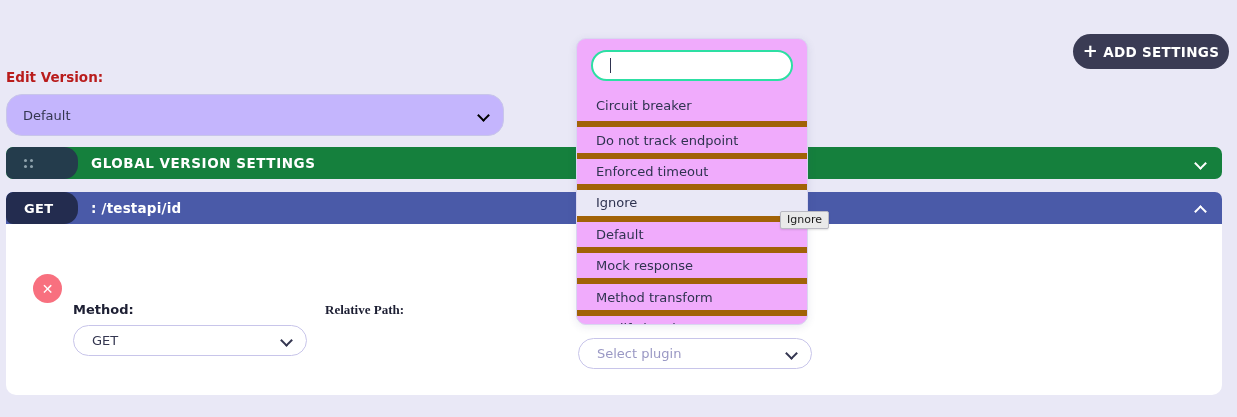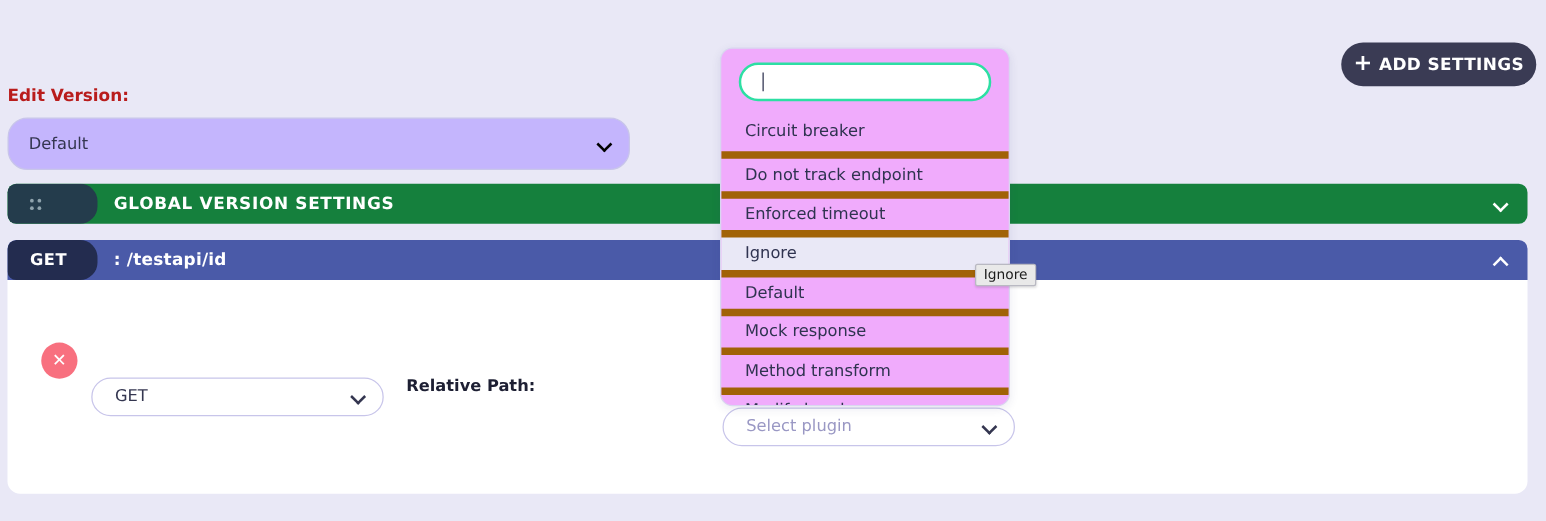--- a/index.html
+++ b/index.html
@@ -232,23 +232,23 @@
     flex: 1;
     white-space: nowrap;
     overflow: hidden;
   }
   .pill .val.placeholder {
     color: #9a98c4;
   }
 
   .field-method { left: 67px; top: 78px; }
   .field-method .pill { width: 234px; }
-  .field-path { left: 319px; top: 78px; }
+  .field-path { left: 319px; top: 78px; font-family: Liberation Serif, serif; }
   .field-path .pill { width: 234px; cursor: text; }
-  .field-plugin { left: 572px; top: 102px; }
+  .field-plugin { left: 572px; top: 114px; }
   .field-plugin .pill { width: 234px; }
 
   
   .dropdown {
     position: absolute;
     left: 576px;
     top: 38px;
     width: 230px;
     height: 285px;
     background: #f0abfc;
@@ -348,20 +348,21 @@
   <div class="bar-title">: /testapi/id</div>
   <div class="bar-toggle">
     <span class="chev up"></span>
   </div>
 </div>
 
 <div class="endpoint-panel">
   <button class="close-btn">✕</button>
 
   <div class="field field-method">
+    <span class="flabel">Method:</span>
     <div class="pill">
       <span class="val">GET</span>
       <span class="chev"></span>
     </div>
   </div>
 
   <div class="field field-path">
     <span class="flabel">Relative Path:</span>
   </div>
 

